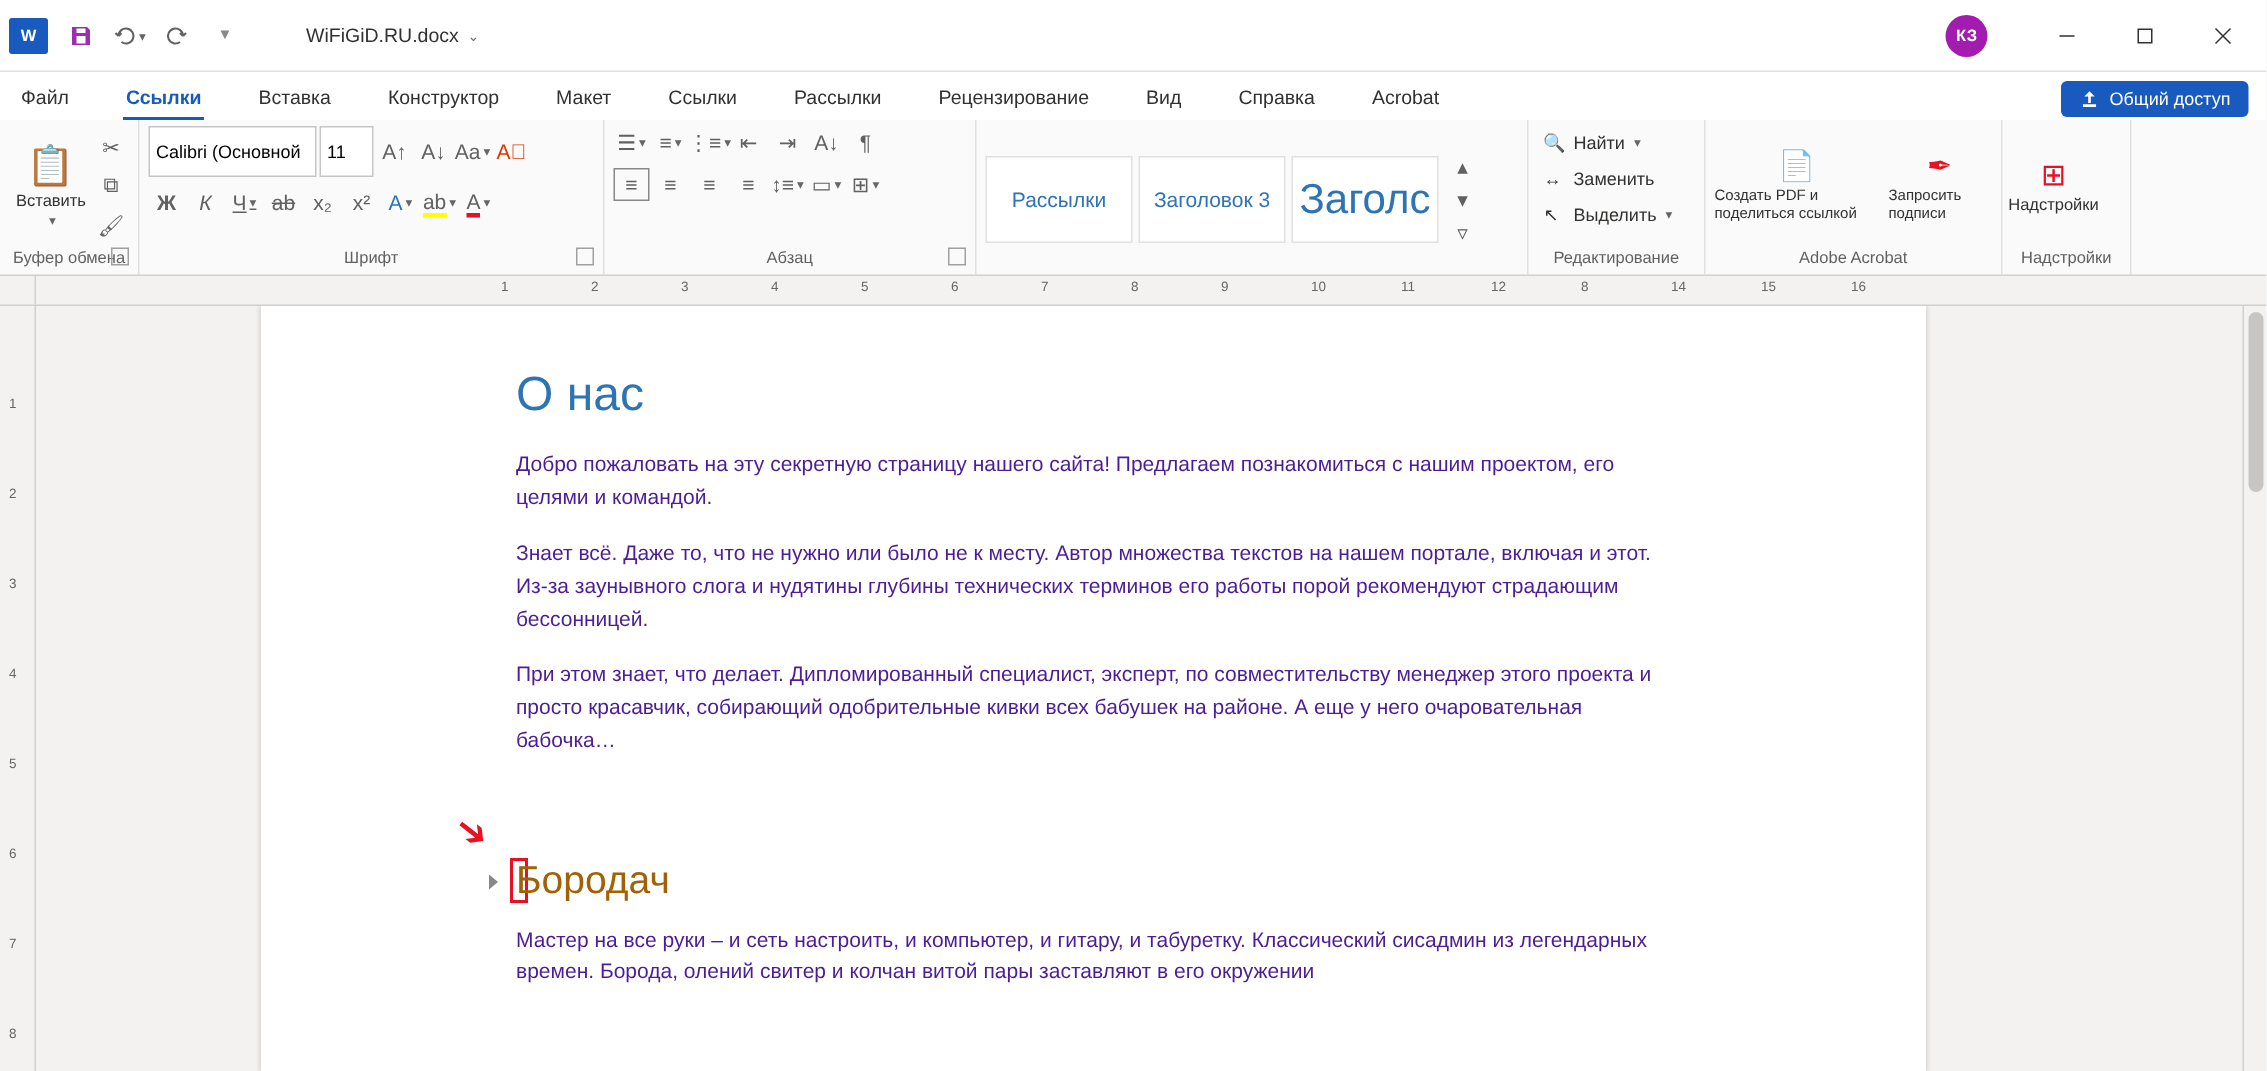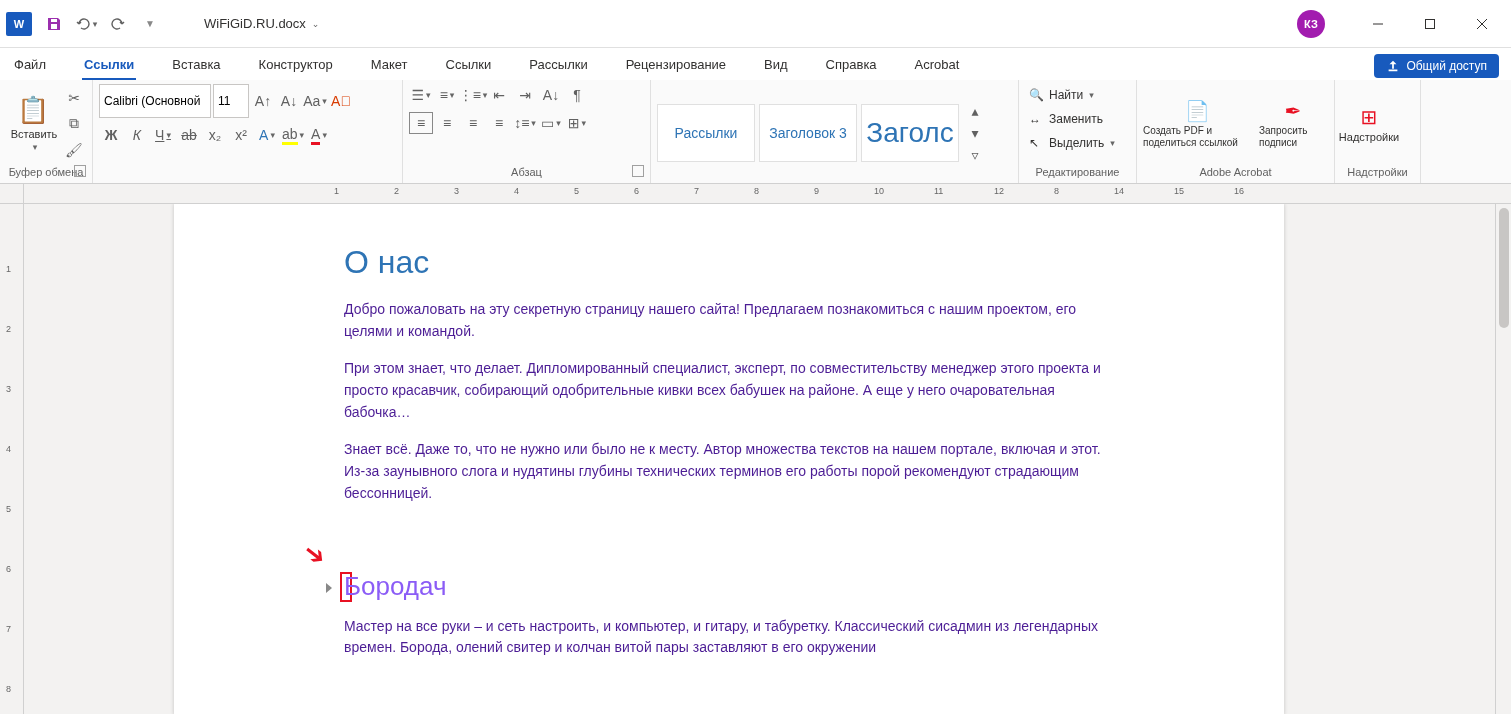--- a/index.html
+++ b/index.html
@@ -45,21 +45,21 @@
 .ruler-corner { width: 24px; border-right: 1px solid #d0d0d0; }
 .ruler-h { flex: 1; position: relative; font-size: 9px; color: #666; }
 .ruler-h .tick { position: absolute; top: 2px; }
 
 .workspace { height: calc(714px - 48px - 32px - 104px - 20px); display: flex; background: #f3f2f1; overflow: hidden; }
 .ruler-v { width: 24px; background: #f3f2f1; border-right: 1px solid #d0d0d0; position: relative; font-size: 9px; color: #666; }
 .ruler-v .tick { position: absolute; left: 6px; }
 .doc-area { flex: 1; overflow: auto; padding: 0 0 0 150px; }
 .page { width: 1110px; background: #fff; box-shadow: 0 0 4px rgba(0,0,0,.2); padding: 40px 170px 40px 170px; position: relative; }
 .h1 { font-size: 32px; color: #2e74b5; font-weight: 400; margin-bottom: 18px; }
-.h2 { font-size: 26px; color: #8b5cf6; font-weight: 400; margin: 22px 0 14px 0; }
+.h2 { font-size: 26px; color: #a16207; font-weight: 400; margin: 22px 0 14px 0; }
 .p { font-size: 14px; color: #4c1d95; line-height: 1.55; margin-bottom: 16px; }
 .cursor-box { position: absolute; border: 2px solid #e81123; width: 12px; height: 30px; }
 .arrow { position: absolute; color: #e81123; font-size: 26px; transform: rotate(38deg); }
 .heading-tri { position: absolute; margin-left: -18px; margin-top: 12px; width: 0; height: 0; border-left: 6px solid #888; border-top: 5px solid transparent; border-bottom: 5px solid transparent; }
 .scrollbar-v { width: 16px; background: #f3f2f1; border-left: 1px solid #d0d0d0; position: relative; }
 .scrollbar-v .thumb { position: absolute; top: 4px; left: 3px; width: 10px; height: 120px; background: #c8c6c4; border-radius: 5px; }
 
 .chev { font-size: 9px; margin-left: 2px; color: #666; }
 svg { display: block; }
 </style>
@@ -180,20 +180,21 @@
         <div class="mini-btn">
             <span style="border-bottom:3px solid #ffff00">ab</span>
             <span class="chev">▾</span>
           </div>
         <div class="mini-btn">
             <span style="border-bottom:3px solid #e81123">A</span>
             <span class="chev">▾</span>
           </div>
       </div>
     </div>
+    <div class="label"><span>Шрифт</span><span class="launcher"></span></div>
   </div>
 
   <div class="ribbon-group" style="width:248px">
     <div class="body col" style="align-items:flex-start;gap:6px">
       <div class="row">
         <div class="mini-btn">☰<span class="chev">▾</span></div>
         <div class="mini-btn">≡<span class="chev">▾</span></div>
         <div class="mini-btn">⋮≡<span class="chev">▾</span></div>
         <div class="mini-btn">⇤</div>
         <div class="mini-btn">⇥</div>
@@ -301,22 +302,22 @@
     <span class="tick" style="top:240px">4</span>
     <span class="tick" style="top:300px">5</span>
     <span class="tick" style="top:360px">6</span>
     <span class="tick" style="top:420px">7</span>
     <span class="tick" style="top:480px">8</span>
   </div>
   <div class="doc-area">
     <div class="page">
       <div class="h1">О нас</div>
       <div class="p">Добро пожаловать на эту секретную страницу нашего сайта! Предлагаем познакомиться с нашим проектом, его целями и командой.</div>
+      <div class="p">Знает всё. Даже то, что не нужно или было не к месту. Автор множества текстов на нашем портале, включая и этот. Из-за заунывного слога и нудятины глубины технических терминов его работы порой рекомендуют страдающим бессонницей.</div>
       <div class="p">При этом знает, что делает. Дипломированный специалист, эксперт, по совместительству менеджер этого проекта и просто красавчик, собирающий одобрительные кивки всех бабушек на районе. А еще у него очаровательная бабочка…</div>
-      <div class="p">Знает всё. Даже то, что не нужно или было не к месту. Автор множества текстов на нашем портале, включая и этот. Из-за заунывного слога и нудятины глубины технических терминов его работы порой рекомендуют страдающим бессонницей.</div>
       <div class="arrow" style="left:130px;top:335px">➔</div>
       <div class="cursor-box" style="left:166px;top:368px"></div>
       <div style="height:28px"></div>
       <div style="position:relative">
         <span class="heading-tri"></span>
         <div class="h2">Бородач</div>
       </div>
       <div class="p">Мастер на все руки – и сеть настроить, и компьютер, и гитару, и табуретку. Классический сисадмин из легендарных времен. Борода, олений свитер и колчан витой пары заставляют в его окружении</div>
     </div>
   </div>

